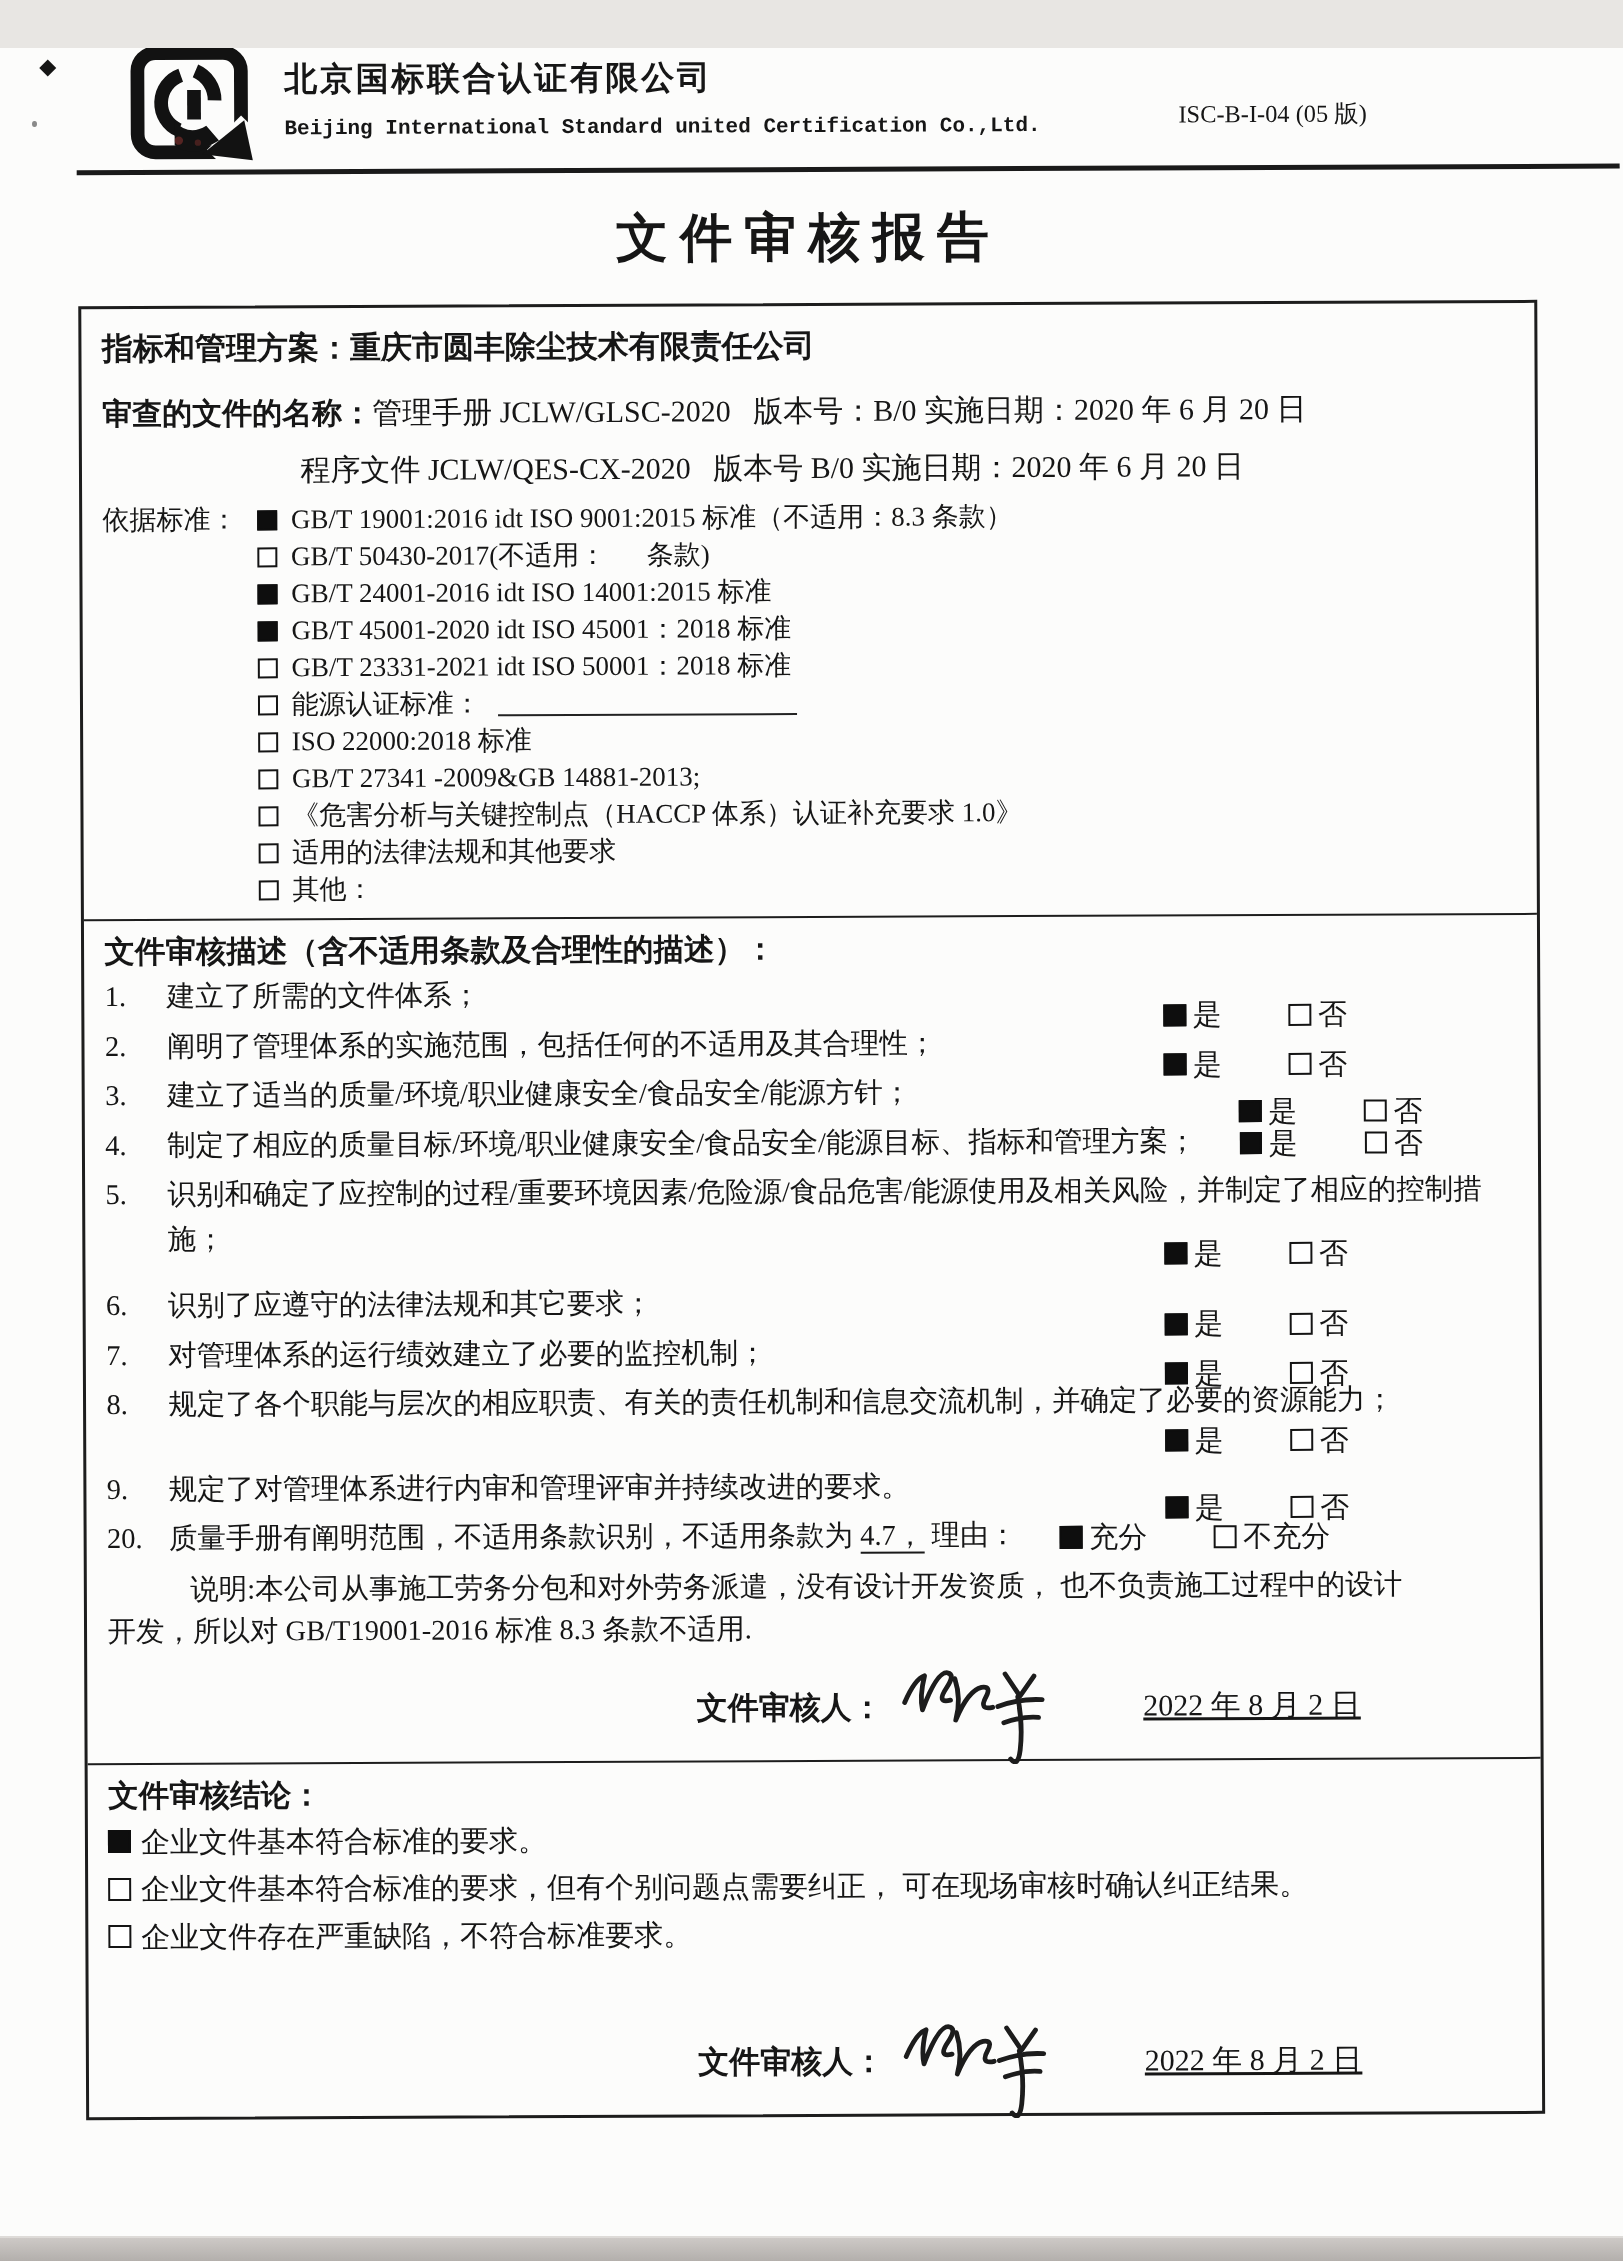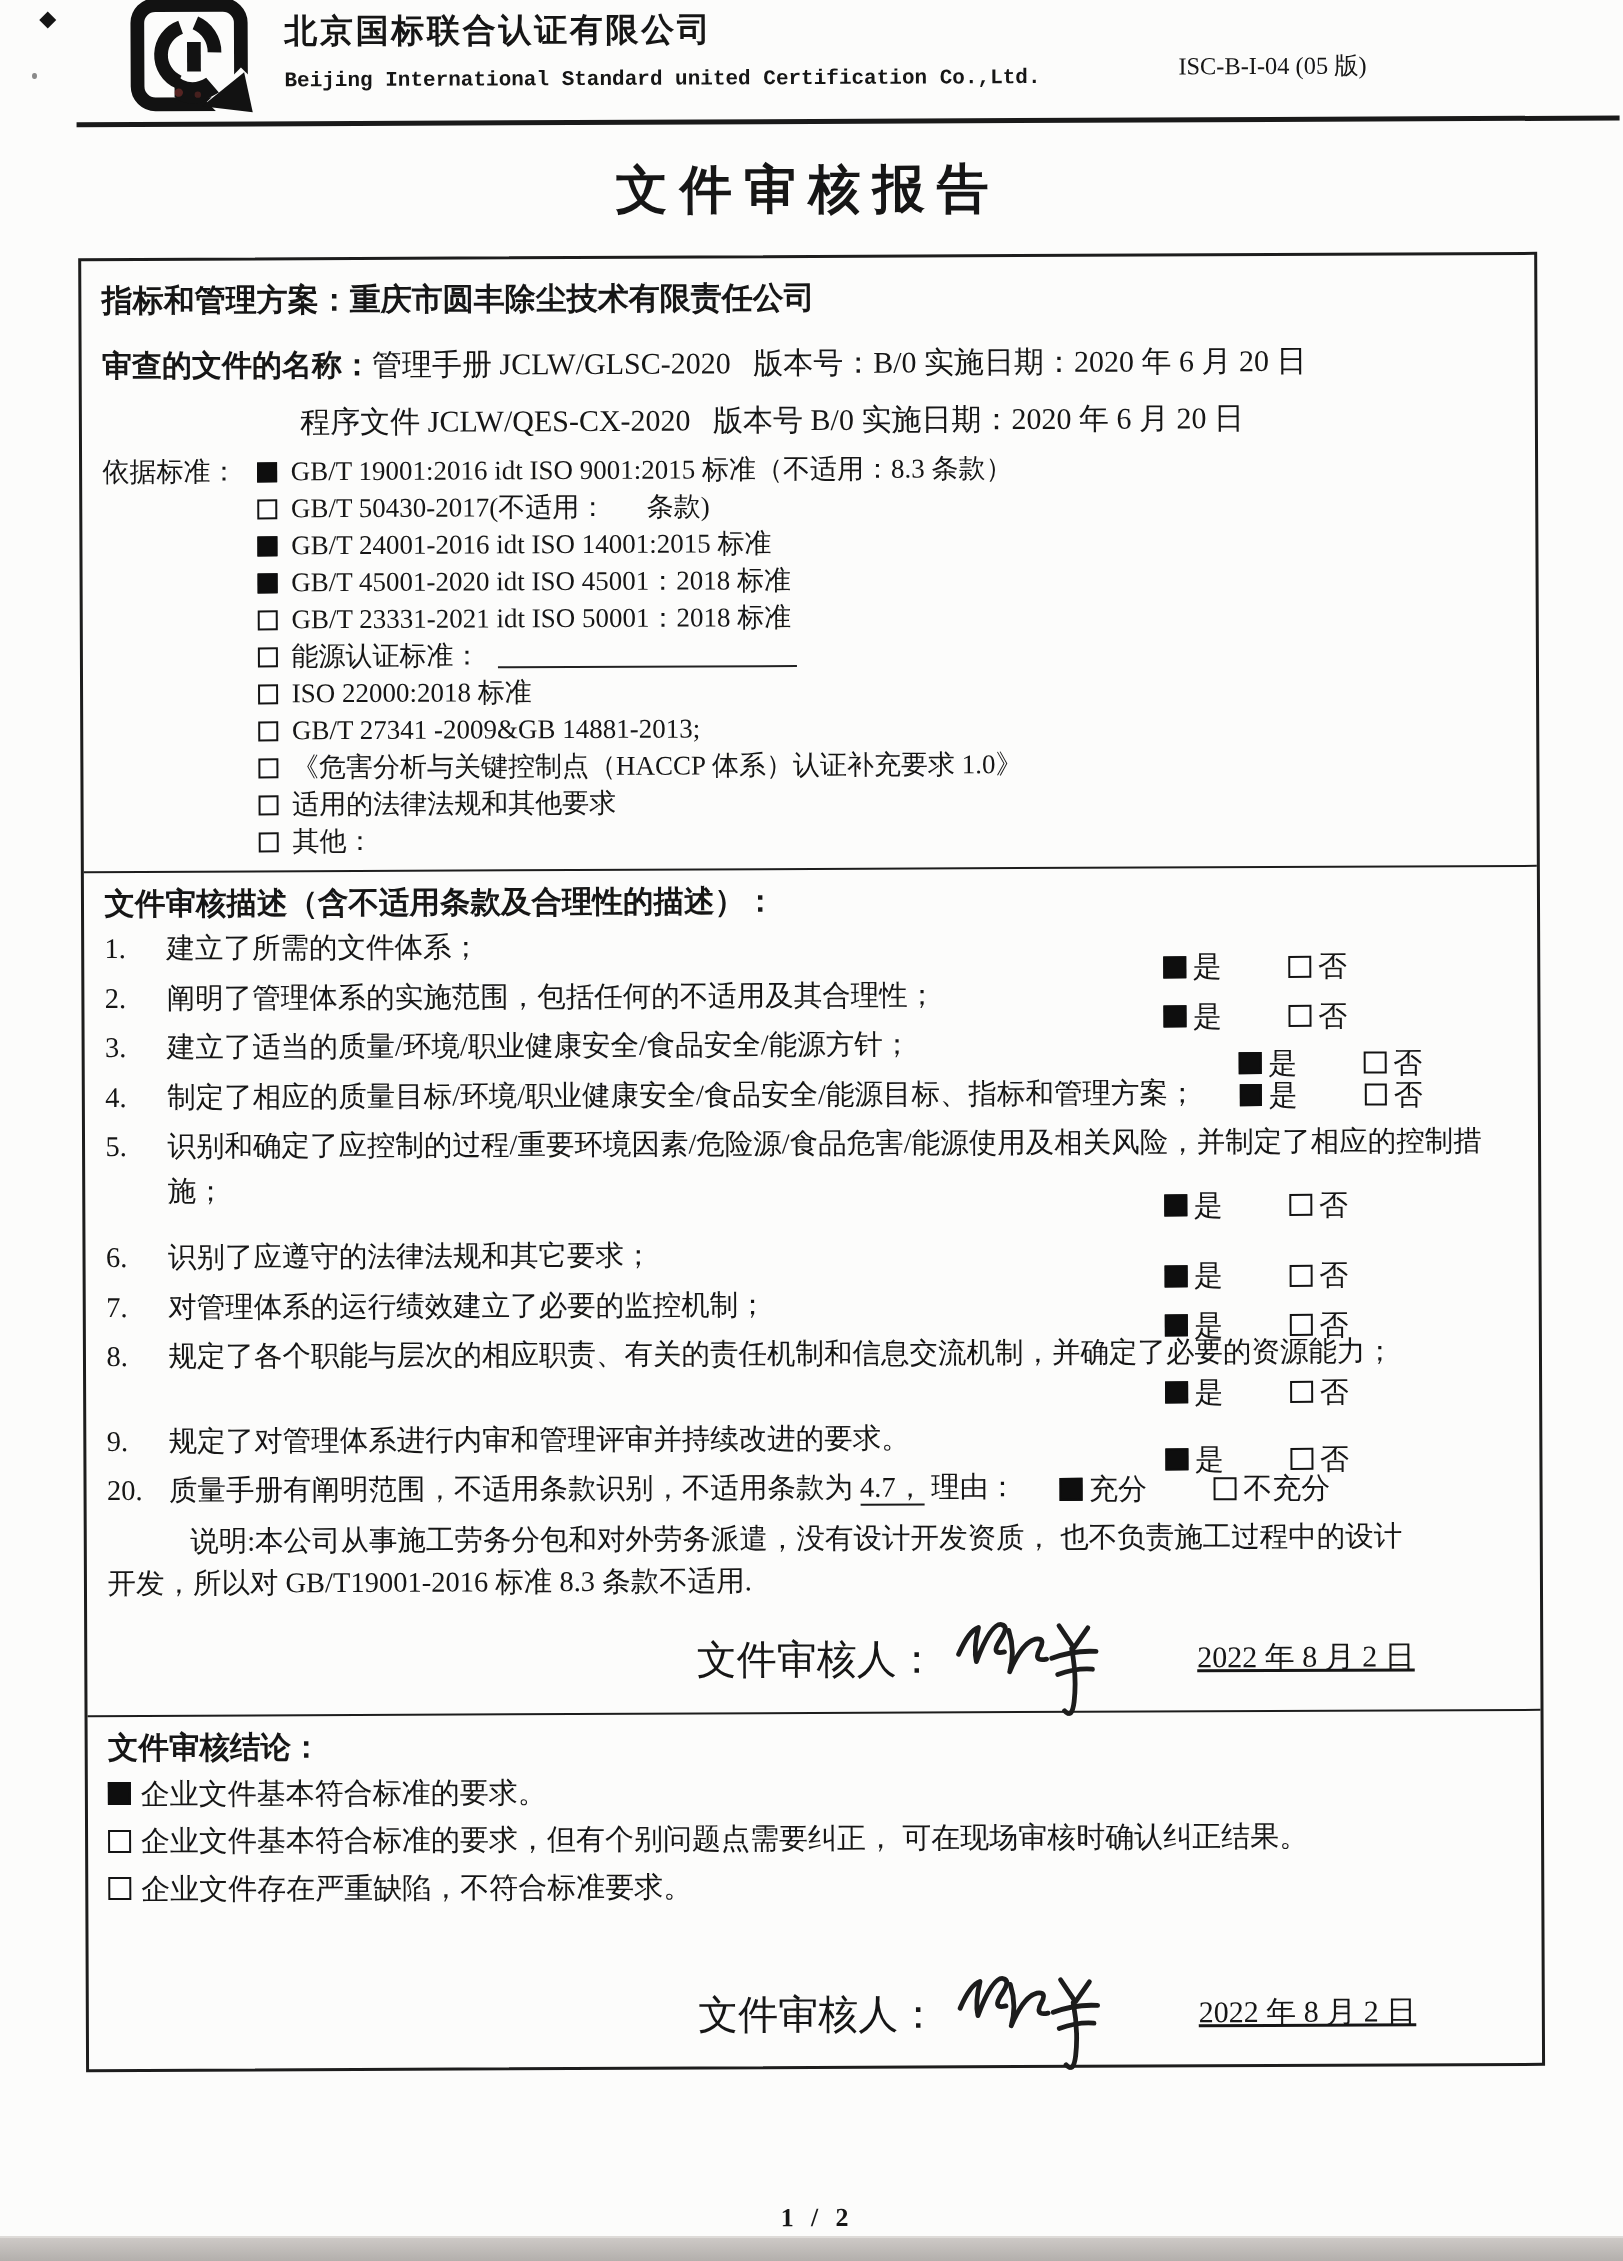--- a/index.html
+++ b/index.html
@@ -1,19 +1,19 @@
 <!DOCTYPE html>
 <html style="font-size:11px"><head>
 <meta charset="utf-8">
 <title>Document Scan</title>
 <style>
   html,body{margin:0;padding:0;background:#e8e6e3;}
   body{width:1623px;height:2261px;position:relative;
        font-family:"Liberation Serif","DejaVu Serif",serif;color:#161616;}
-  .sheet{position:absolute;inset:0;background:#fcfcfb;overflow:hidden;}
+  .sheet{position:absolute;inset:0;background:#fcfcfb;overflow:hidden;margin-top:48px;}
   .rot{position:absolute;inset:0;transform:rotate(-0.25deg);transform-origin:50% 40%;}
 
   
   .diamond{position:absolute;left:42px;top:13.6px;width:11.5px;height:11.5px;background:#151515;transform:rotate(45deg);}
   .speck{position:absolute;left:32px;top:73px;width:4.8px;height:6.1px;background:#8a8a8a;border-radius:50%;}
   .scan-strip{position:absolute;left:0;right:0;bottom:0;height:23px;
               background:linear-gradient(#cdc9c6,#b3afac);}
   .scan-strip2{position:absolute;left:0;right:0;bottom:23px;height:2px;background:#dedbd8;}
 
   
@@ -60,21 +60,21 @@
   .v-b .answer{right:95px;top:20.4px;}
   .v-tall{min-height:110px;}
   .v-tall .answer{top:auto;bottom:1.4px;}
   .v-gap{min-height:83px;}
   .v-gap .answer{top:auto;bottom:-2.7px;}
   .answer.inline{position:static;display:inline-flex;margin-left:43px;vertical-align:middle;}
   .u{border-bottom:2.7px solid #1a1a1a;padding-bottom:1.4px;}
   .stmt1{margin:5.4px 0 0 0;padding-left:83px;font-size:28.5px;line-height:42px;}
   .stmt2{margin:0;font-size:28.5px;line-height:42px;}
   .sig-row{display:flex;align-items:center;margin:17.6px 0 2.7px 589px;height:80px;}
-  .sig-label{font-weight:normal;font-size:40px;flex:none;}
+  .sig-label{font-weight:bold;font-size:31px;flex:none;}
   .sig{flex:none;margin:-5.4px 0 -17.6px 9.5px;}
   .sig-date{flex:none;margin-left:80px;font-size:30px;text-decoration:underline;}
 
   
   .concl-opt{display:flex;align-items:flex-start;gap:9.5px;font-size:29px;line-height:45px;margin-top:2.7px;}
   .concl-opt .cb{width:23px;height:23px;margin-top:10.2px;}
   .box3 .sig-row{margin-top:65px;}
 
   .page-num{margin-top:134px;text-align:center;font-weight:bold;font-size:26px;letter-spacing:5.4px;}
 </style>

